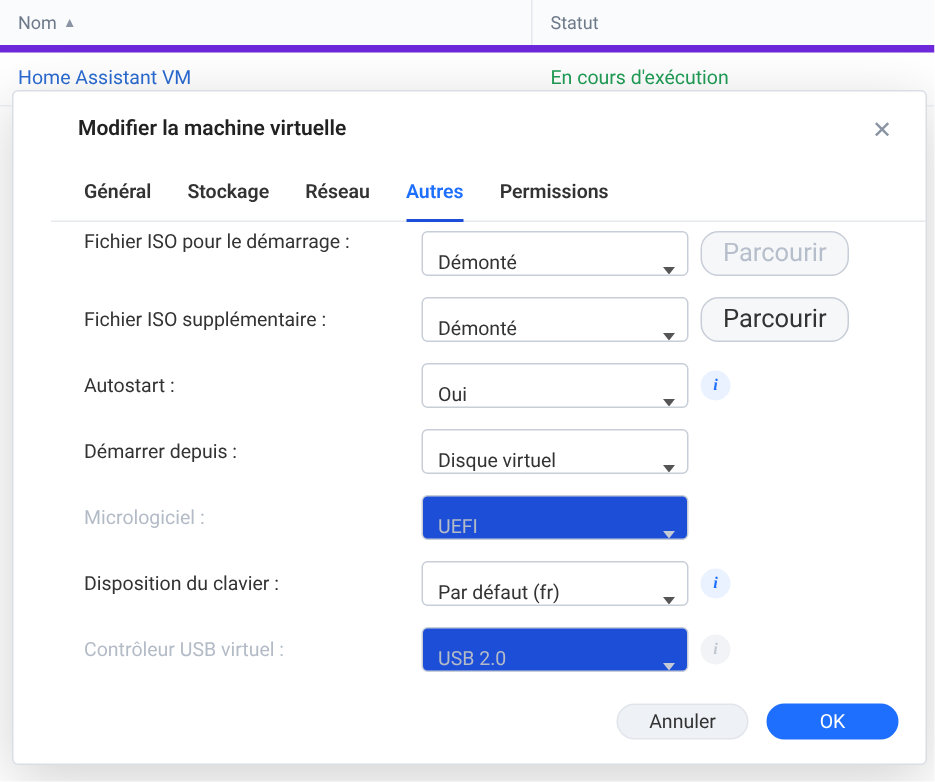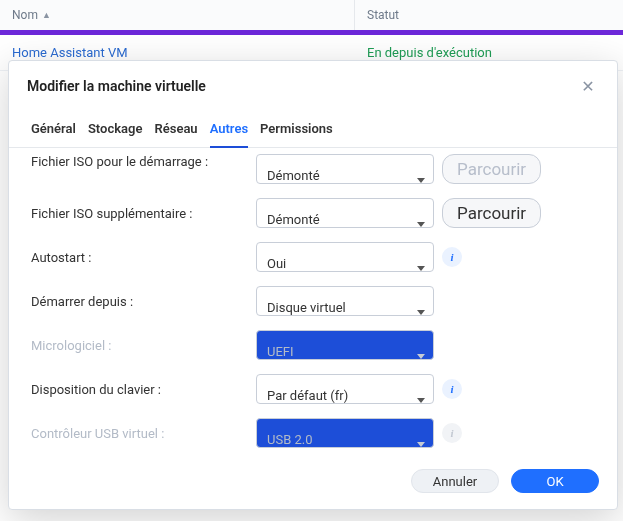--- a/index.html
+++ b/index.html
@@ -37,38 +37,39 @@
     left: 8px;
     top: 60px;
     width: 610px;
     height: 450px;
     background: #fff;
     border: 1px solid #d9dee5;
     border-radius: 4px;
     box-shadow: 0 10px 40px rgba(0,0,0,0.18);
     display: flex;
     flex-direction: column;
+    padding-left: 25px;
   }
   .modal-header {
     display: flex;
     justify-content: space-between;
     align-items: center;
     padding: 14px 18px 10px 18px;
   }
   .modal-title { font-weight: 600; font-size: 14px; color: #222; }
   .close-btn {
     width: 22px; height: 22px;
     display: flex; align-items: center; justify-content: center;
     color: #8a94a3; cursor: pointer; font-size: 16px;
     border-radius: 3px;
   }
 
   .tabs {
     display: flex;
-    gap: 12px;
+    gap: 24px;
     padding: 6px 22px 0 22px;
     border-bottom: 1px solid #e5e8ec;
   }
   .tab {
     padding: 8px 0 10px 0;
     font-size: 13px;
     font-weight: 600;
     color: #333;
     cursor: pointer;
     border-bottom: 2px solid transparent;
@@ -211,21 +212,21 @@
     <div class="bg-header-cell">
       <span>Nom</span>
       <span class="sort-icon">▲</span>
     </div>
     <div class="bg-header-cell">
       <span>Statut</span>
     </div>
   </div>
   <div class="bg-row">
     <div class="bg-cell">Home Assistant VM</div>
-    <div class="bg-cell status">En depuis d'exécution</div>
+    <div class="bg-cell status">En cours d'exécution</div>
   </div>
 </div>
 
 <div class="modal">
   <div class="modal-header">
     <div class="modal-title">Modifier la machine virtuelle</div>
     <div class="close-btn">
       <span>✕</span>
     </div>
   </div>

